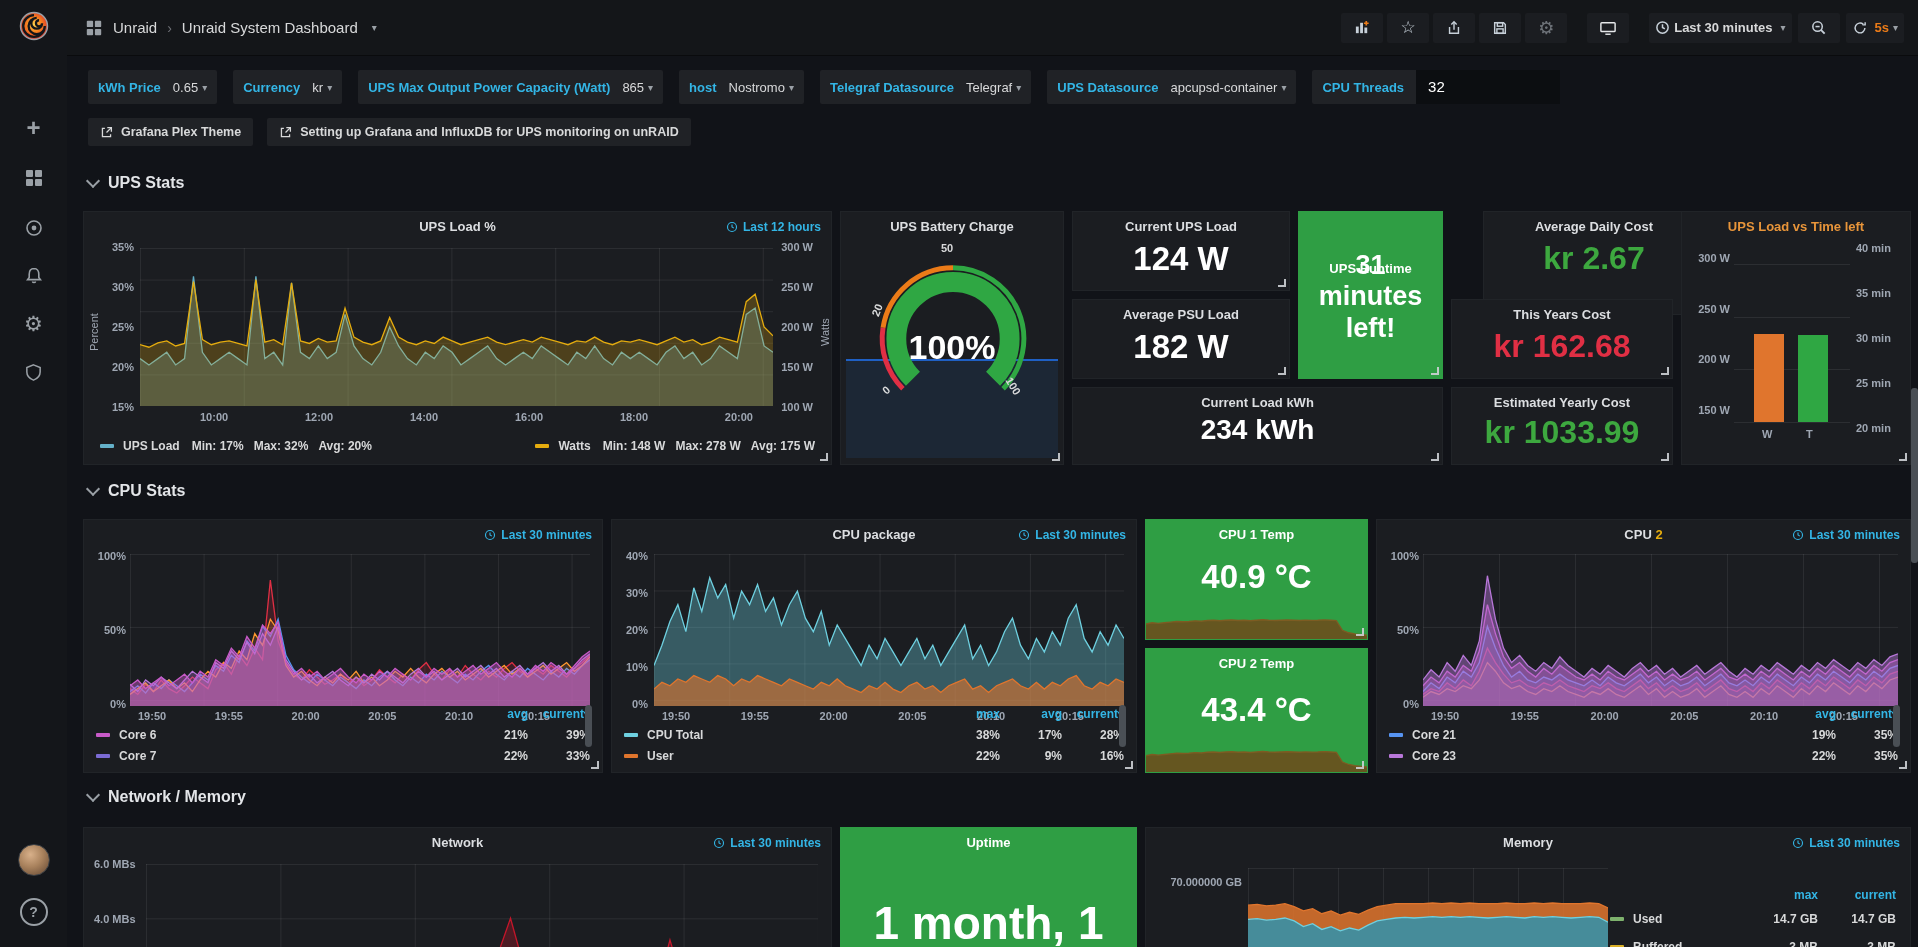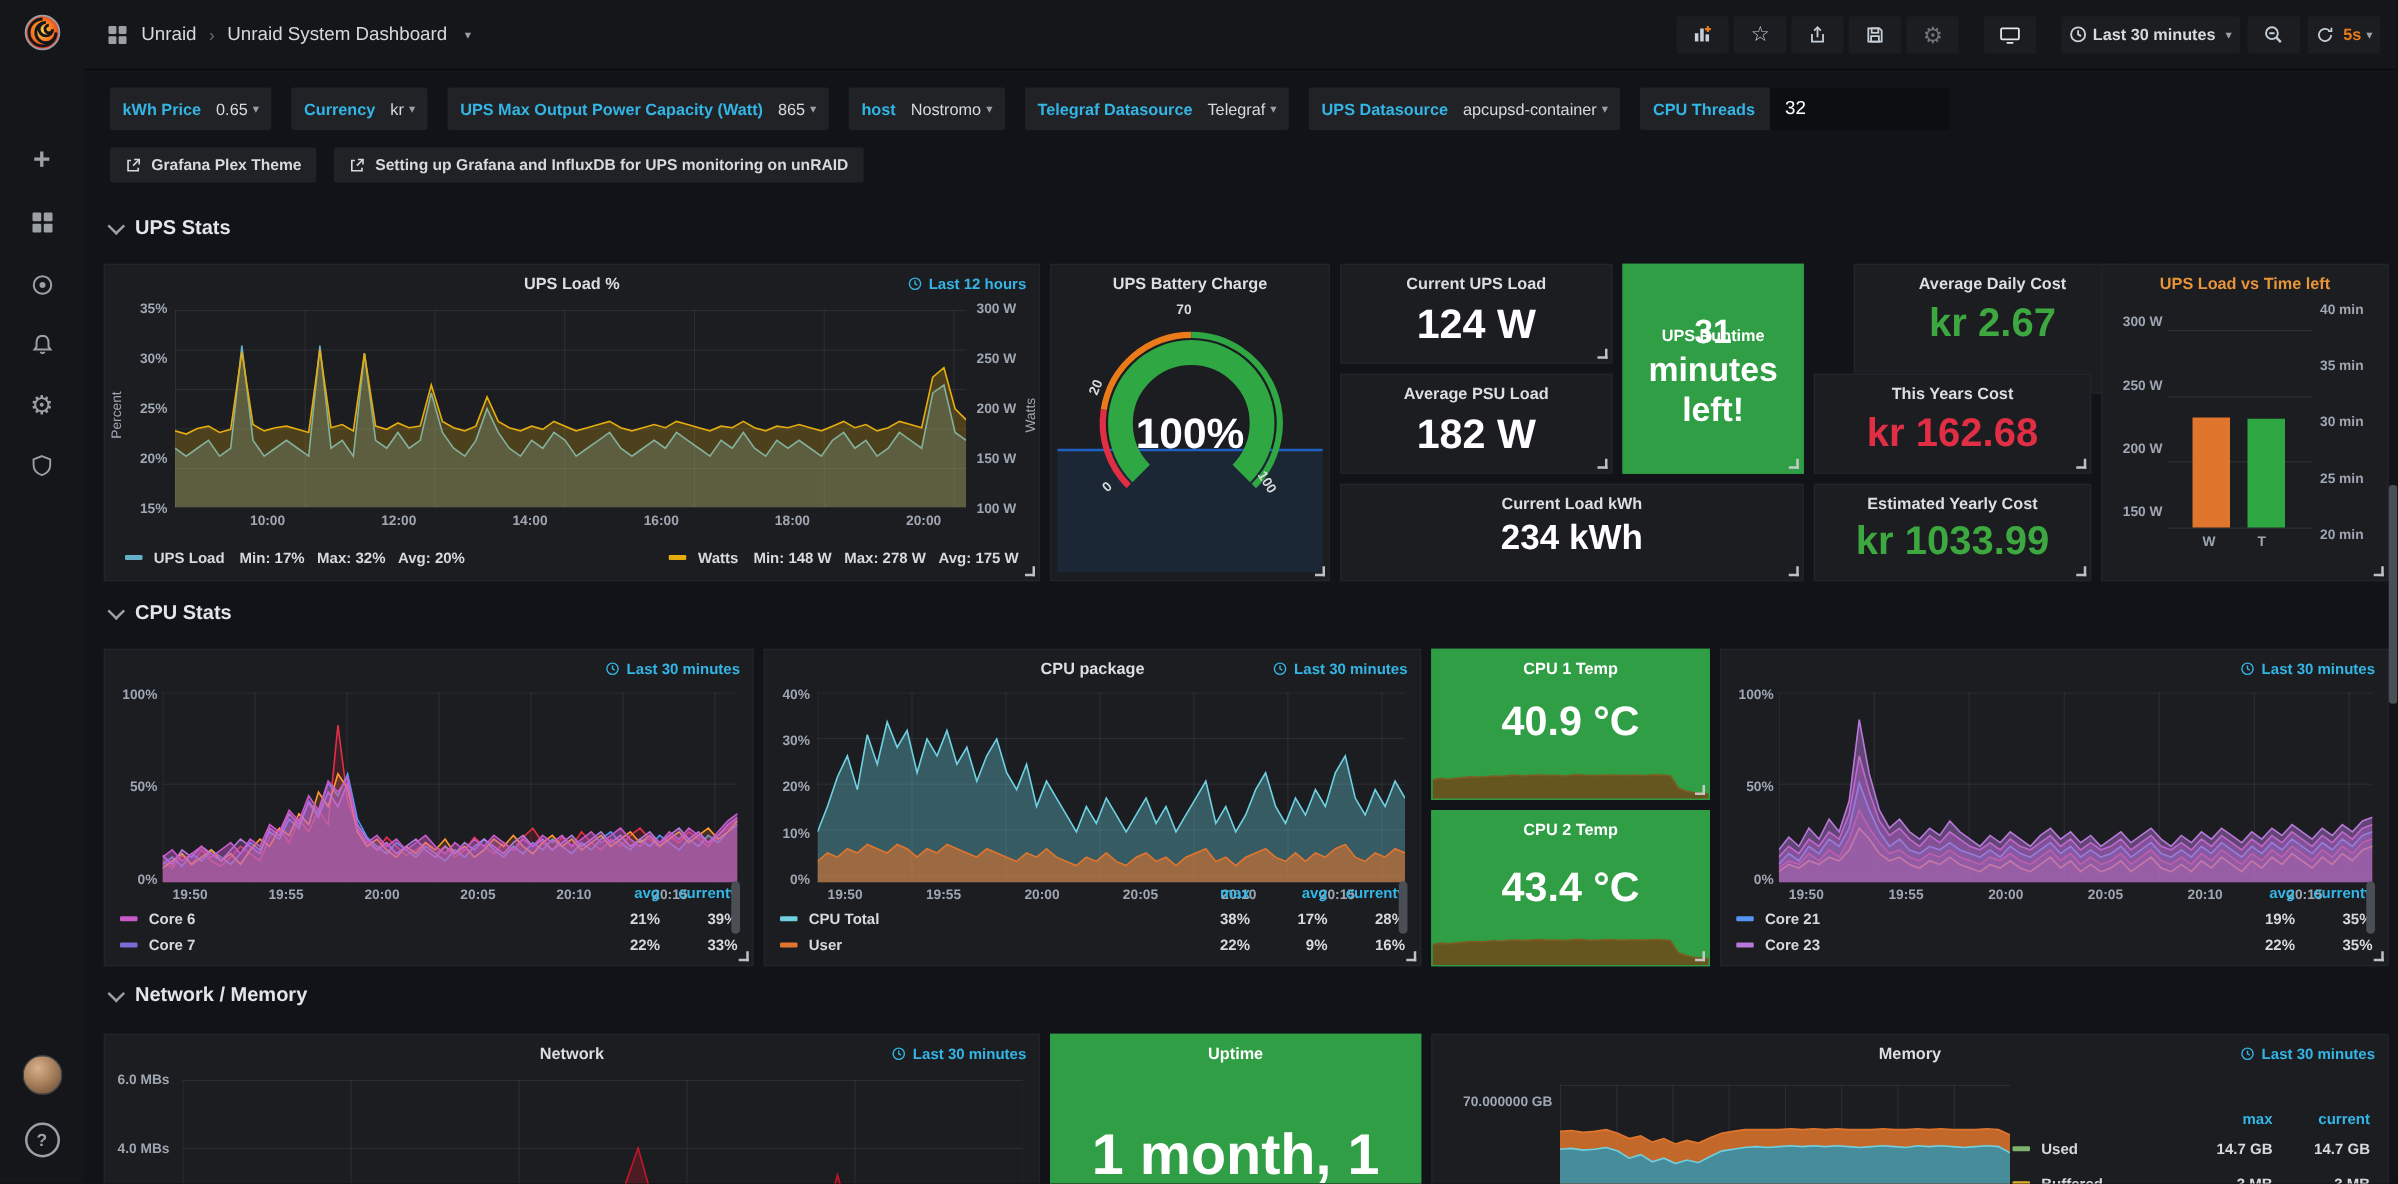--- a/index.html
+++ b/index.html
@@ -334,21 +334,21 @@
 
   <div class="panel" style="left:840px;top:211px;width:224px;height:254px;">
     <div class="ptitle">UPS Battery Charge</div>
     <div class="abs" style="left:5px;right:5px;top:147px;bottom:6px;background:#1c2735;border-top:2px solid #1f60c4;"></div>
     <svg class="abs" style="left:27px;top:36px;" width="170" height="170" viewBox="0 0 120 120">
       <path d="M 24.64 99.36 A 50 50 0 0 1 10.61 56.19" fill="none" stroke="#e02f44" stroke-width="3.5"></path>
       <path d="M 10.61 56.19 A 50 50 0 0 1 60 14" fill="none" stroke="#eb7b18" stroke-width="3.5"></path>
       <path d="M 60 14 A 50 50 0 0 1 95.36 99.36" fill="none" stroke="#2fa743" stroke-width="3.5"></path>
       <path d="M 31.72 92.28 A 40 40 0 1 1 88.28 92.28" fill="none" stroke="#2fa743" stroke-width="14"></path>
     </svg>
-    <span class="gtick" style="left:100px;top:30px;">70</span>
+    <span class="gtick" style="left:100px;top:30px;">50</span>
     <span class="gtick" style="left:30px;top:92px;transform:rotate(-68deg);">20</span>
     <span class="gtick" style="left:42px;top:172px;transform:rotate(-42deg);">0</span>
     <span class="gtick" style="left:163px;top:168px;transform:rotate(58deg);">100</span>
     <div class="statval" style="top:116px;font-size:34px;">100%</div>
   </div>
 
   <div class="panel" style="left:1072px;top:211px;width:218px;height:80px;">
     <div class="ptitle">Current UPS Load</div>
     <div class="statval" style="top:28px;font-size:33px;">124 W</div>
   </div>
@@ -531,20 +531,21 @@
   <div class="panel green" style="left:1145px;top:648px;width:223px;height:125px;">
     <div class="ptitle" style="color:#fff;">CPU 2 Temp</div>
     <div class="statval" style="top:42px;font-size:33px;">43.4 °C</div>
     <svg class="abs" style="left:0;right:0;bottom:0;width:100%;height:30px;" viewBox="0 0 100 100" preserveAspectRatio="none">
         <polygon points="0.00,45.83 2.78,41.67 5.56,43.75 8.33,41.67 11.11,39.58 13.89,37.50 16.67,38.33 19.44,37.50 22.22,35.42 25.00,36.67 27.78,34.17 30.56,33.33 33.33,35.00 36.11,33.33 38.89,32.50 41.67,34.17 44.44,33.33 47.22,35.00 50.00,33.33 52.78,31.67 55.56,33.33 58.33,34.17 61.11,33.33 63.89,32.50 66.67,33.33 69.44,34.17 72.22,32.92 75.00,33.75 77.78,33.33 80.56,32.08 83.33,33.33 86.11,34.58 88.89,66.67 91.67,75.00 94.44,79.17 97.22,81.25 100.00,83.33 100,100 0,100" fill="#6b4e1d" fill-opacity="0.9"></polygon>
         <polyline points="0.00,45.83 2.78,41.67 5.56,43.75 8.33,41.67 11.11,39.58 13.89,37.50 16.67,38.33 19.44,37.50 22.22,35.42 25.00,36.67 27.78,34.17 30.56,33.33 33.33,35.00 36.11,33.33 38.89,32.50 41.67,34.17 44.44,33.33 47.22,35.00 50.00,33.33 52.78,31.67 55.56,33.33 58.33,34.17 61.11,33.33 63.89,32.50 66.67,33.33 69.44,34.17 72.22,32.92 75.00,33.75 77.78,33.33 80.56,32.08 83.33,33.33 86.11,34.58 88.89,66.67 91.67,75.00 94.44,79.17 97.22,81.25 100.00,83.33" fill="none" stroke="#7d5c22" stroke-width="1.3" vector-effect="non-scaling-stroke"></polyline>
       </svg>
   </div>
 
   <div class="panel" style="left:1376px;top:519px;width:535px;height:254px;">
+    <div class="ptitle"><span>CPU </span><span style="color:#e5ac0e;">2</span></div>
     <div class="timelink">
       <svg width="12" height="12" viewBox="0 0 16 16">
           <circle cx="8" cy="8" r="6"></circle>
           <path d="M8 4.5 V8 L10.5 9.5"></path>
         </svg>
       <span>Last 30 minutes</span>
     </div>
     <div class="ycol" style="left:8px;top:30px;width:34px;height:160px;">
       <span class="ytick">100%</span>
         <span class="ytick">50%</span>

